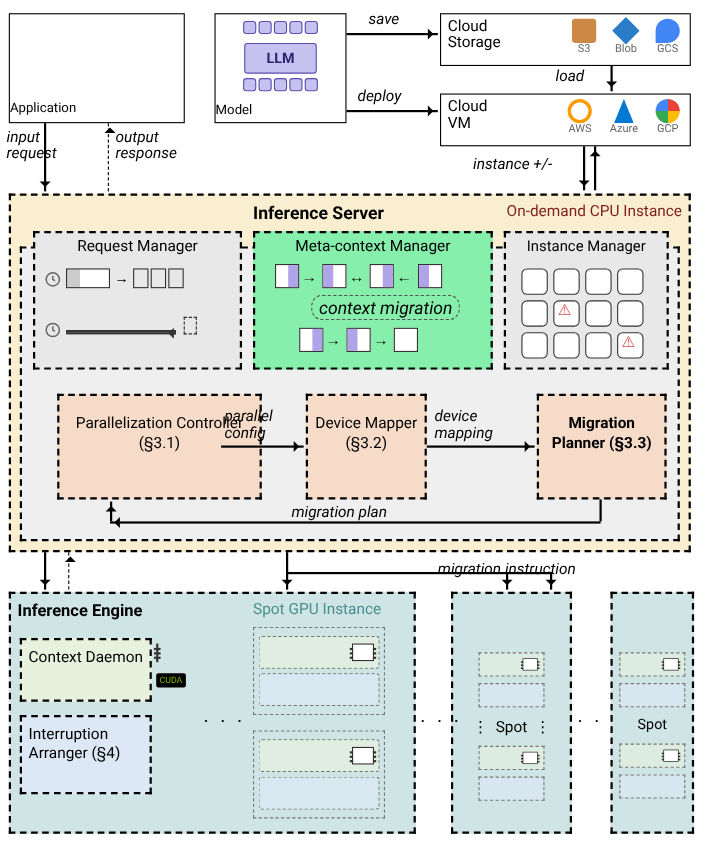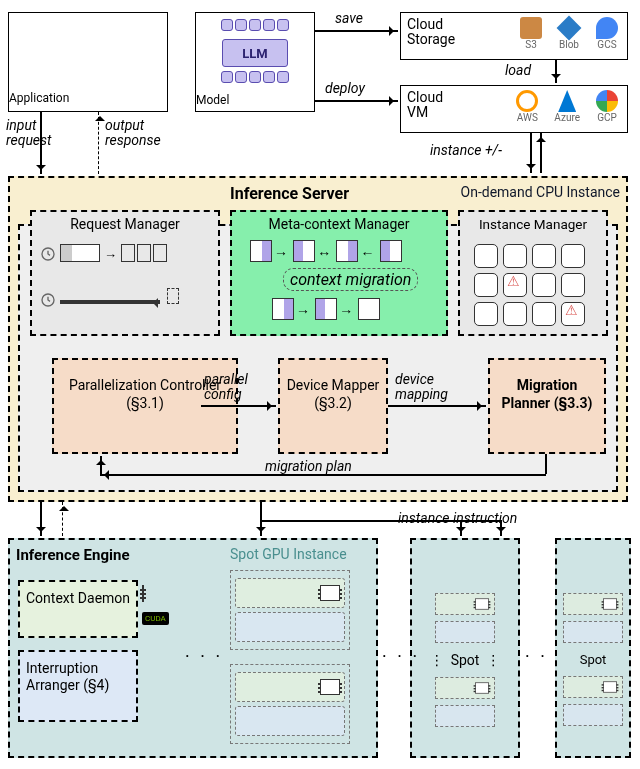--- a/index.html
+++ b/index.html
@@ -246,21 +246,21 @@
       </span>
   </div>
 </div>
 
 <div class="arrow arrow-v arrow-head-d" style="left:530px; top:133px; height:40px;"></div>
 <div class="arrow arrow-v arrow-head-u" style="left:540px; top:133px; height:40px;"></div>
 <div class="label" style="left:430px; top:142px;">instance +/-</div>
 
 <div class="box dashed server-outer"></div>
 <div class="txt label-bold" style="left:230px; top:184px; font-size:16px;">Inference Server</div>
-<div class="txt" style="right:20px; top:184px; font-size:14px; color:#0f172a;">On-demand CPU Instance</div>
+<div class="txt" style="right:20px; top:184px; font-size:14px; color:#7f1d1d;">On-demand CPU Instance</div>
 
 <div class="box dashed server-inner"></div>
 
 <div class="box dashed req-mgr">
   <div class="txt center" style="top:4px; font-size:14px;">Request Manager</div>
   <div class="txt" style="left:8px; top:34px;">
     <svg width="16" height="16" viewBox="0 0 24 24">
         <circle cx="12" cy="12" r="9" fill="none" stroke="#666" stroke-width="2"></circle>
         <path d="M12 7v5l3 2" stroke="#666" stroke-width="2" fill="none"></path>
       </svg>
@@ -340,21 +340,21 @@
 
 <div class="arrow arrow-v" style="left:545px; top:454px; height:20px;"></div>
 <div class="arrow arrow-h arrow-head-l" style="left:100px; top:474px; width:446px;"></div>
 <div class="arrow arrow-v arrow-head-u" style="left:100px; top:456px; height:18px;"></div>
 <div class="label" style="left:265px; top:458px;">migration plan</div>
 
 <div class="arrow arrow-v arrow-head-d" style="left:40px; top:502px; height:34px;"></div>
 <div class="dash-v arrow-head-u" style="left:62px; top:502px; height:34px; position:absolute;"></div>
 
 <div class="arrow arrow-v arrow-head-d" style="left:260px; top:502px; height:34px;"></div>
-<div class="label" style="left:398px; top:510px;">instance instruction</div>
+<div class="label" style="left:398px; top:510px;">migration instruction</div>
 <div class="arrow arrow-h" style="left:260px; top:520px; width:240px;"></div>
 <div class="arrow arrow-v arrow-head-d" style="left:460px; top:520px; height:16px;"></div>
 <div class="arrow arrow-v arrow-head-d" style="left:500px; top:520px; height:16px;"></div>
 
 <div class="box dashed engine-outer eng1"></div>
 <div class="txt label-bold" style="left:16px; top:546px; font-size:15px;">Inference Engine</div>
 <div class="txt" style="left:230px; top:546px; font-size:14px; color:#4a8f8f;">Spot GPU Instance</div>
 
 <div class="box dashed ctx-daemon">
   <div class="txt" style="left:6px; top:8px; font-size:14px; line-height:1.2;">Context Daemon</div>

